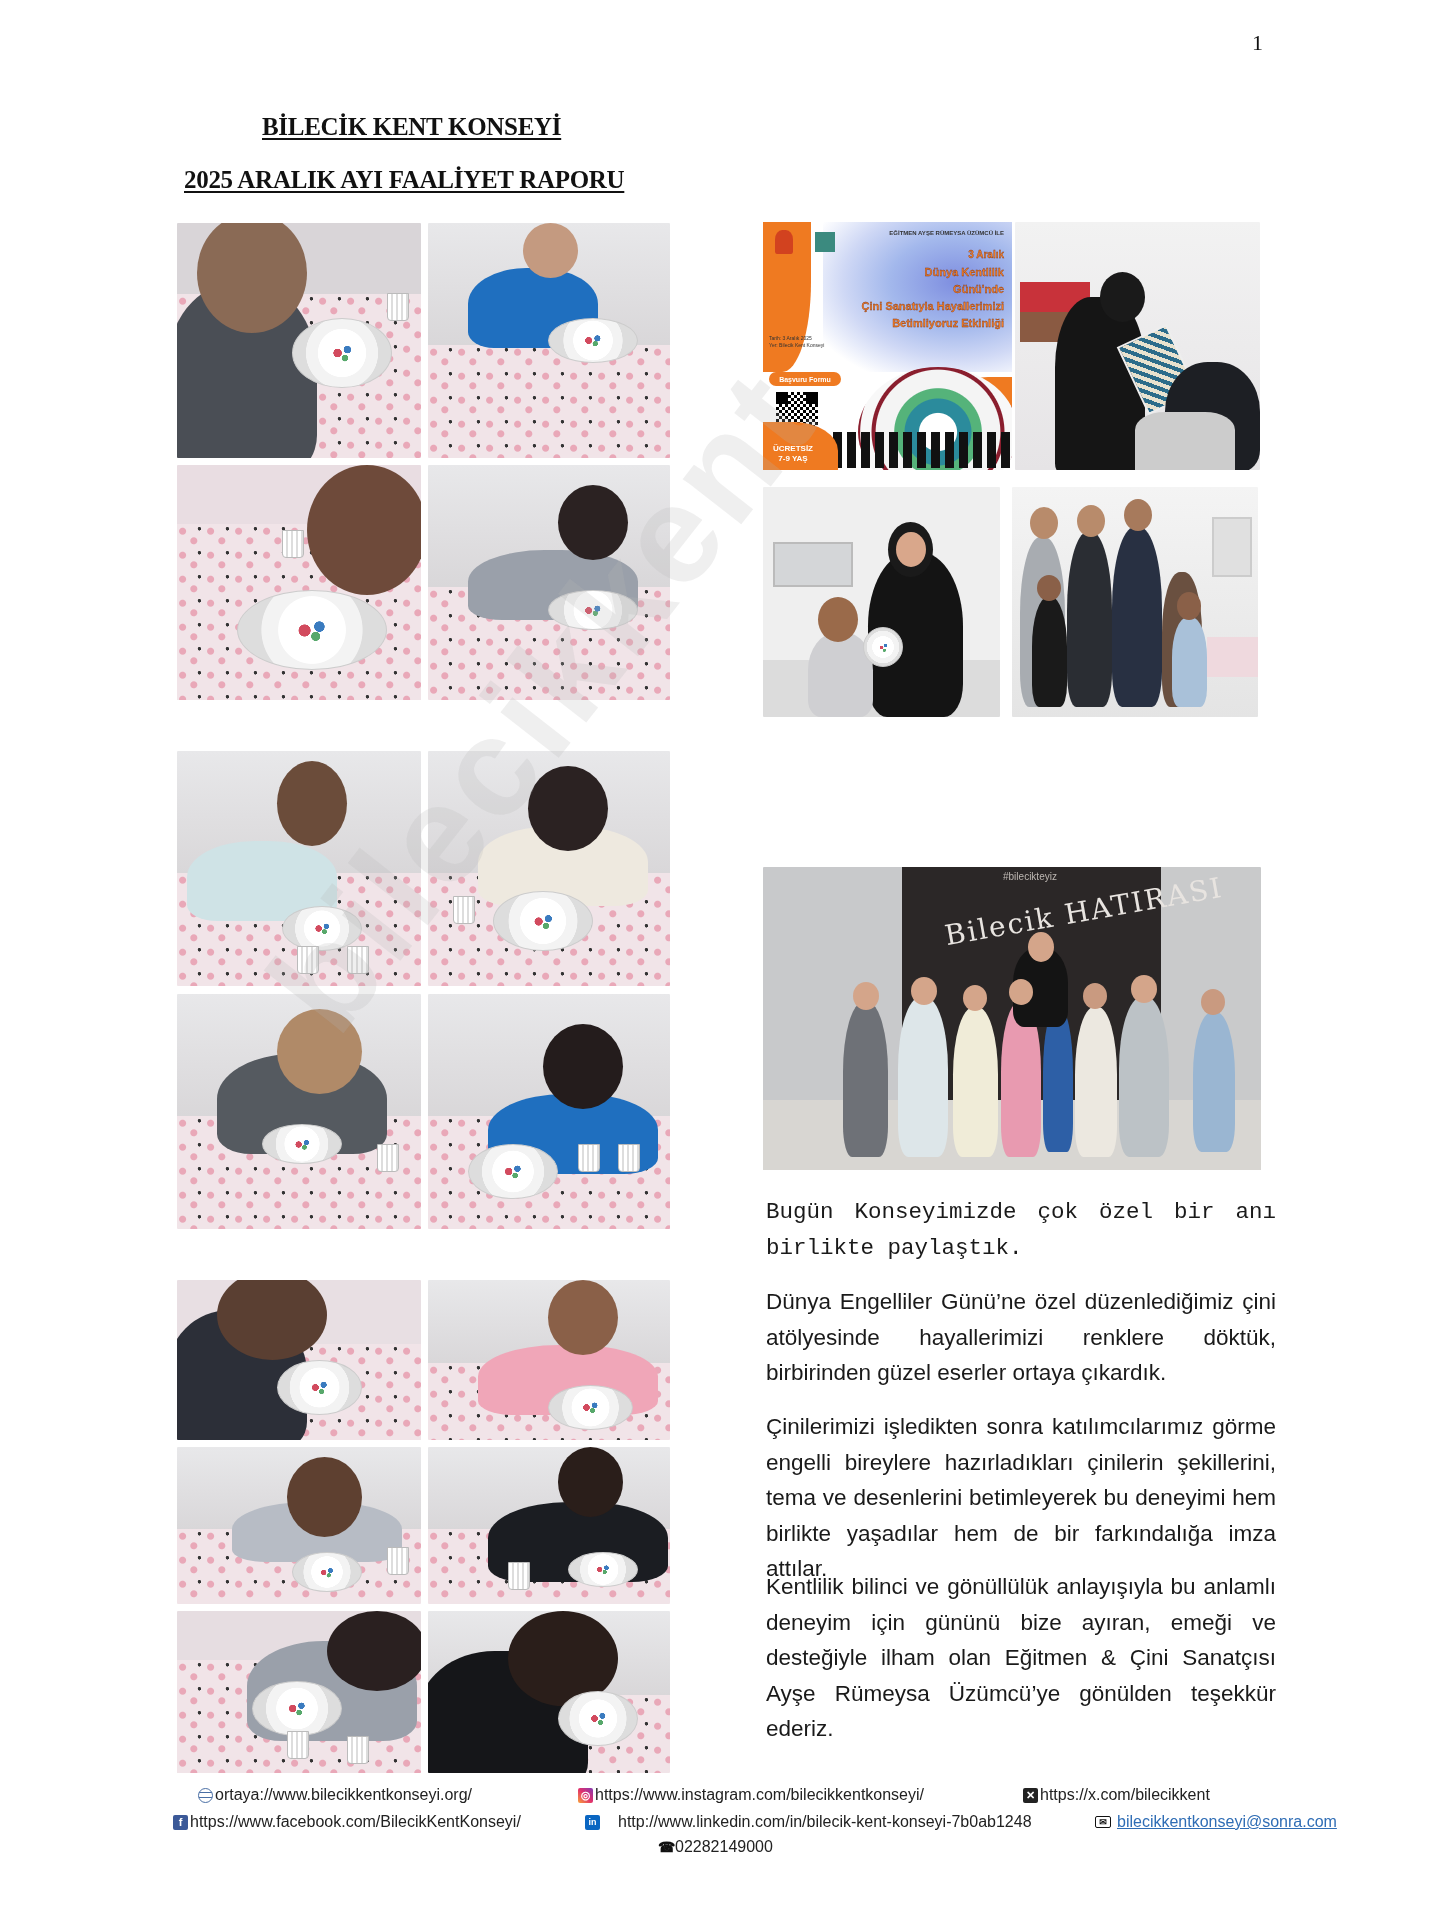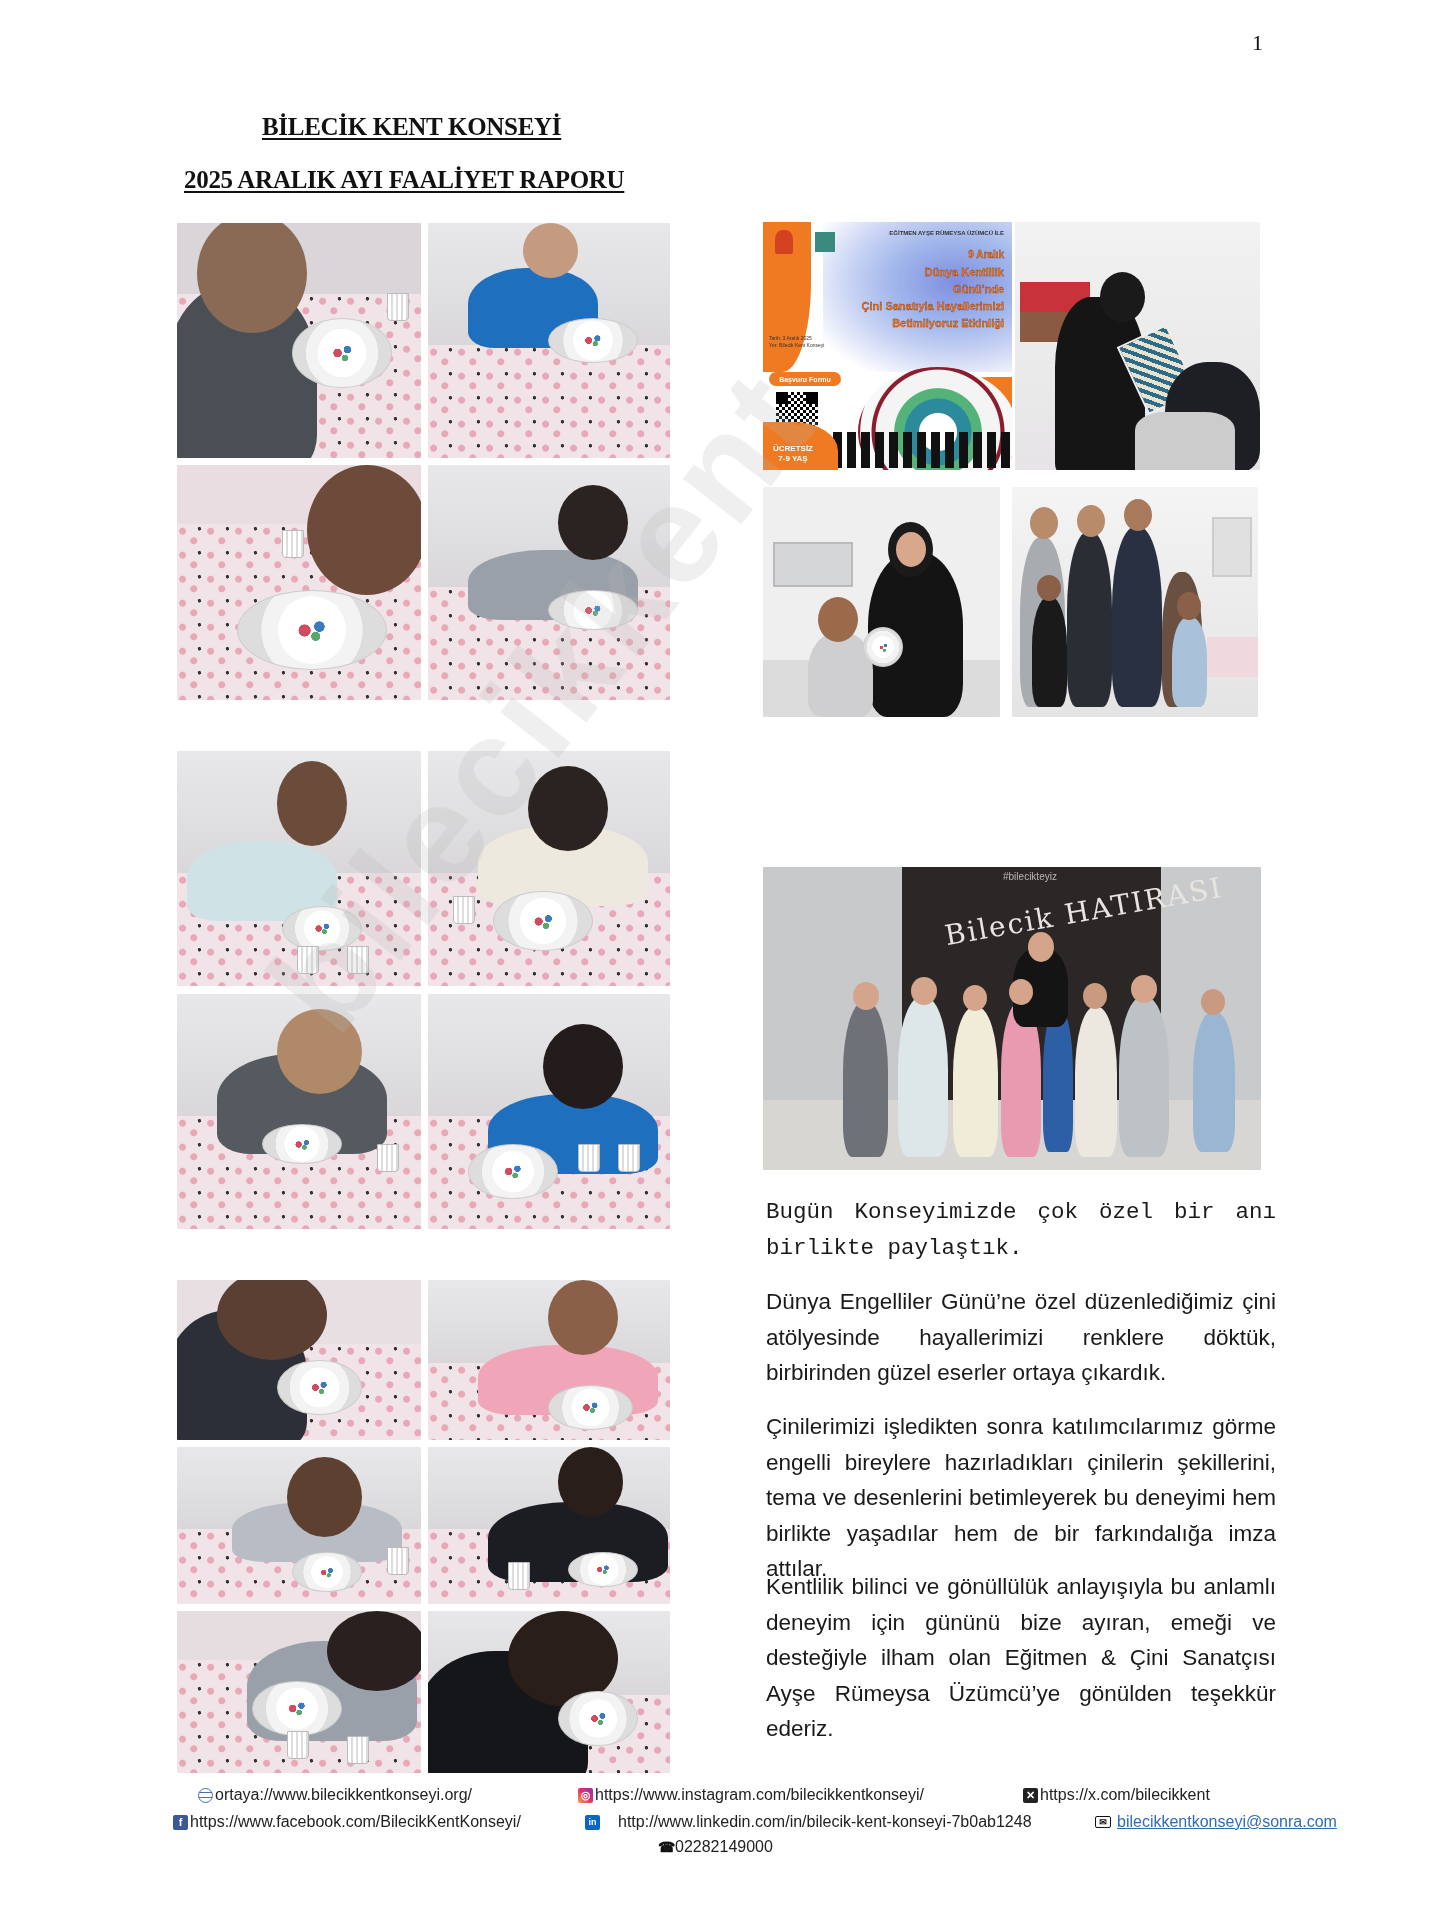--- a/index.html
+++ b/index.html
@@ -223,21 +223,21 @@
     </div>
 </div>
 
 <div class="poster">
   <div class="sky"></div>
   <div class="orange-left"></div>
   <div class="orange-right"></div>
   <div class="logo-1"></div>
   <div class="logo-2"></div>
   <div class="ptext p-edu">EĞİTMEN AYŞE RÜMEYSA ÜZÜMCÜ İLE</div>
-  <div class="ptext p-date">9 Aralık</div>
+  <div class="ptext p-date">3 Aralık</div>
   <div class="ptext p-l1">Dünya Kentlilik</div>
   <div class="ptext p-l2">Günü'nde</div>
   <div class="ptext p-l3">Çini Sanatıyla Hayallerimizi</div>
   <div class="ptext p-l4">Betimliyoruz Etkinliği</div>
   <div class="info">
     <div>Tarih: 3 Aralık 2025</div>
     <div>Yer: Bilecik Kent Konseyi</div>
   </div>
   <div class="apply-btn">Başvuru Formu</div>
   <div class="qr"></div>

